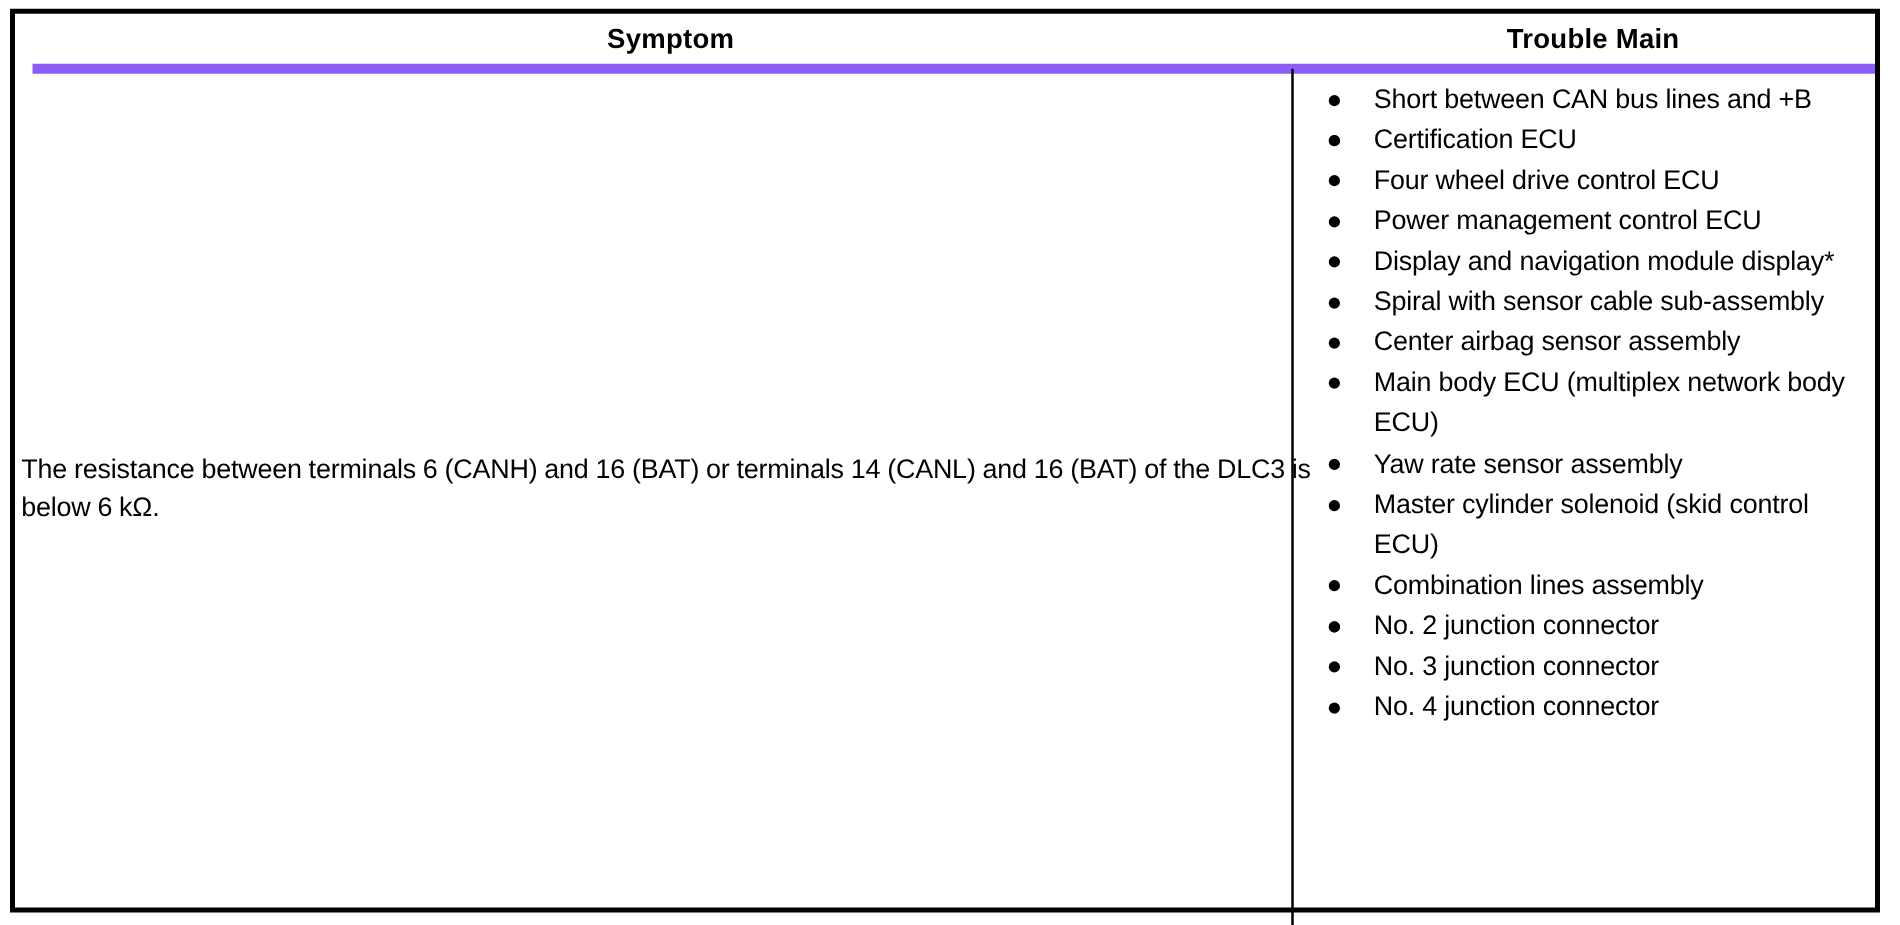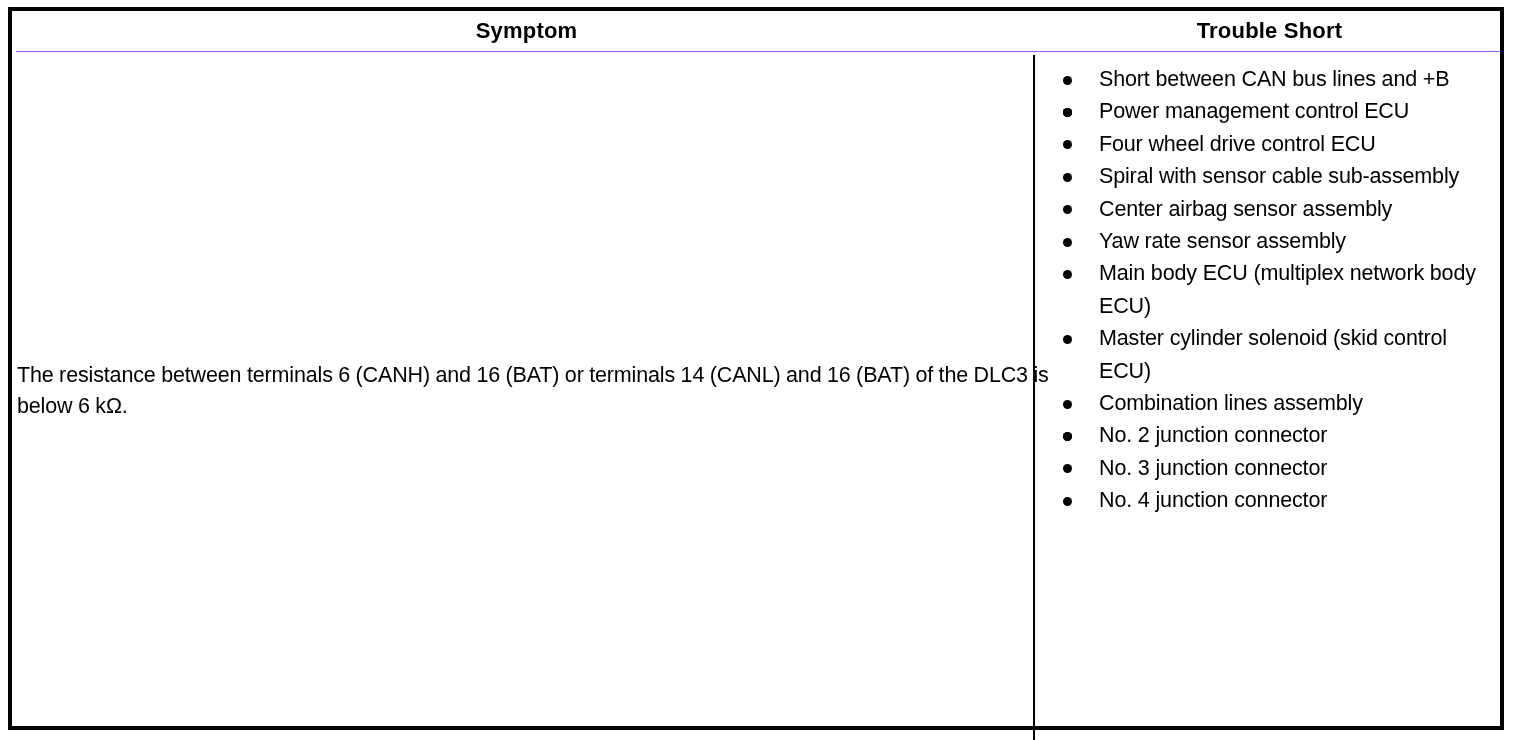--- a/index.html
+++ b/index.html
@@ -37,25 +37,25 @@
 
   .table-inner {
     position: relative;
     width: 100%;
     height: 100%;
   }
 
   
   .header-row {
     position: absolute;
-    left: 4px;
+    left: 14px;
     top: 0;
     right: 0;
     height: 40px;
-    border-bottom: 1px solid #8b5cf6;
+    border-bottom: 8px solid #8b5cf6;
     box-sizing: content-box;
   }
   .header-cell {
     position: absolute;
     top: 0;
     height: 40px;
     line-height: 40px;
     text-align: center;
     font-weight: bold;
     font-size: 22px;
@@ -151,21 +151,21 @@
 </head>
 <body>
 
 <div class="page">
 
   <div class="dtc-table">
     <div class="table-inner">
 
       <div class="header-row">
         <div class="header-cell header-symptom">Symptom</div>
-        <div class="header-cell header-trouble">Trouble Short</div>
+        <div class="header-cell header-trouble">Trouble Main</div>
       </div>
 
       <div class="body-row">
 
         <div class="col-divider"></div>
 
         <div class="symptom-cell">
           <div class="symptom-text">The resistance between terminals 6 (CANH) and 16 (BAT) or terminals 14 (CANL) and 16 (BAT) of the DLC3 is below 6 kΩ.</div>
         </div>
 
@@ -173,44 +173,49 @@
           <ul class="trouble-list" id="trouble-list">
               <li class="trouble-item">
                 <span class="bullet"></span>
                 <span class="item-label">Short between CAN bus lines and +B</span>
               </li>
               <li class="trouble-item">
                 <span class="bullet"></span>
               </li>
               <li class="trouble-item">
                 <span class="bullet"></span>
+                <span class="item-label">Certification ECU</span>
+              </li>
+              <li class="trouble-item">
+                <span class="bullet"></span>
+                <span class="item-label">Four wheel drive control ECU</span>
               </li>
               <li class="trouble-item">
                 <span class="bullet"></span>
                 <span class="item-label">Power management control ECU</span>
               </li>
               <li class="trouble-item">
                 <span class="bullet"></span>
-                <span class="item-label">Four wheel drive control ECU</span>
+                <span class="item-label">Display and navigation module display*</span>
               </li>
               <li class="trouble-item">
                 <span class="bullet"></span>
                 <span class="item-label">Spiral with sensor cable sub-assembly</span>
               </li>
               <li class="trouble-item">
                 <span class="bullet"></span>
                 <span class="item-label">Center airbag sensor assembly</span>
               </li>
               <li class="trouble-item">
                 <span class="bullet"></span>
+                <span class="item-label">Main body ECU (multiplex network body ECU)</span>
+              </li>
+              <li class="trouble-item">
+                <span class="bullet"></span>
                 <span class="item-label">Yaw rate sensor assembly</span>
-              </li>
-              <li class="trouble-item">
-                <span class="bullet"></span>
-                <span class="item-label">Main body ECU (multiplex network body ECU)</span>
               </li>
               <li class="trouble-item">
                 <span class="bullet"></span>
                 <span class="item-label">Master cylinder solenoid (skid control ECU)</span>
               </li>
               <li class="trouble-item">
                 <span class="bullet"></span>
                 <span class="item-label">Combination lines assembly</span>
               </li>
               <li class="trouble-item">

